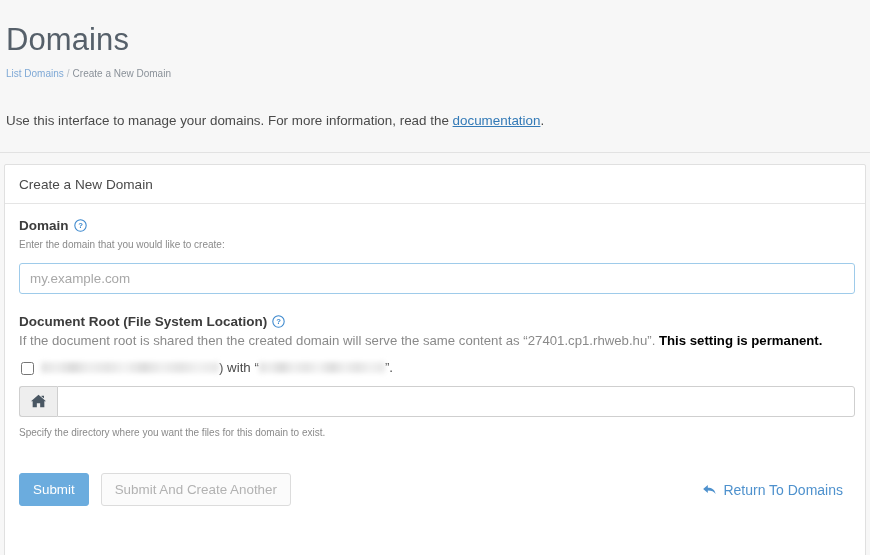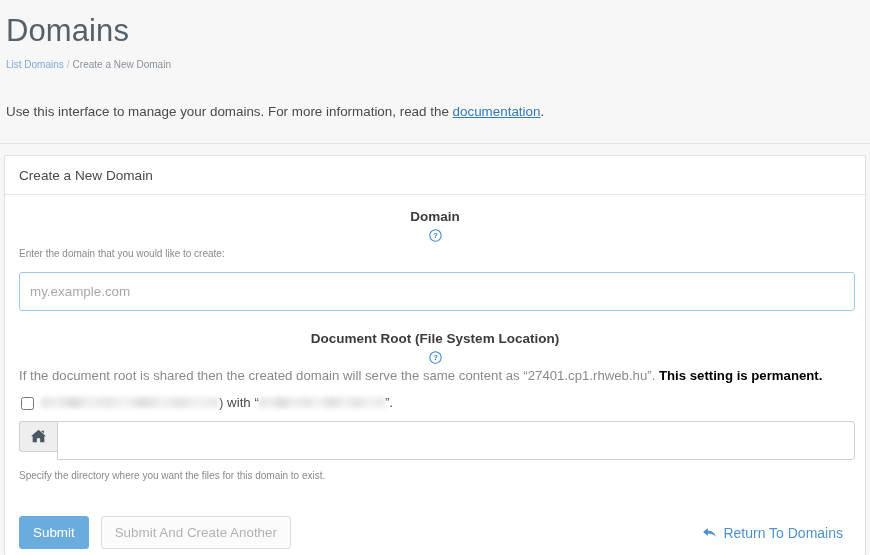--- a/index.html
+++ b/index.html
@@ -6,21 +6,21 @@
   html, body {
     margin: 0; padding: 0;
     width: 870px; height: 555px;
     background: #f7f7f7;
     font-family: "Liberation Sans", sans-serif;
     color: #4a4a4a;
     overflow: hidden;
   }
 
   
-  .page-head { padding: 12px 0 0 0; background: #f7f7f7; }
+  .page-head { padding: 21px 0 0 0; background: #f7f7f7; }
   .page-title {
     font-size: 31px;
     font-weight: 300;
     color: #56606a;
     margin: 0 0 6px 6px;
     letter-spacing: .1px;
     line-height: 38px;
   }
   .breadcrumb {
     margin: 0 0 6px 6px;
@@ -60,21 +60,20 @@
 
   
   .field-label {
     font-size: 13.5px;
     font-weight: bold;
     color: #3c3c3c;
     margin: 0 0 3px 0;
     display: flex;
     align-items: center;
     gap: 5px;
-    flex-direction: column;
   }
   .help-icon { display: inline-flex; align-items: center; }
   .help-icon svg { display: block; }
 
   .field-hint {
     font-size: 10px;
     color: #8a8a8a;
     margin: 0 0 9px 0;
     line-height: 18px;
   }
@@ -82,21 +81,21 @@
     font-size: 13.2px;
     color: #8a8a8a;
     margin: 0 0 9px 0;
     line-height: 18px;
   }
   .perm-note b { color: #000000; font-weight: bold; }
 
   .text-input {
     display: block;
     width: 836px;
-    height: 39px;
+    height: 31px;
     border: 1px solid #9ecbea;
     border-radius: 3px;
     padding: 4px 10px;
     font-size: 13.4px;
     font-family: "Liberation Sans", sans-serif;
     color: #701a75;
     outline: none;
     background: #fff;
   }
   .text-input::placeholder { color: #a8a8a8; }

